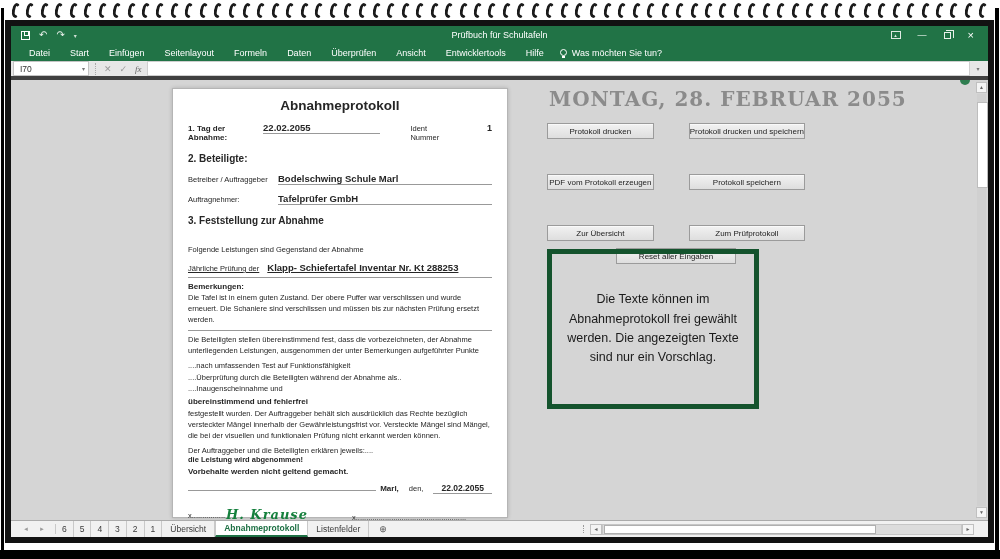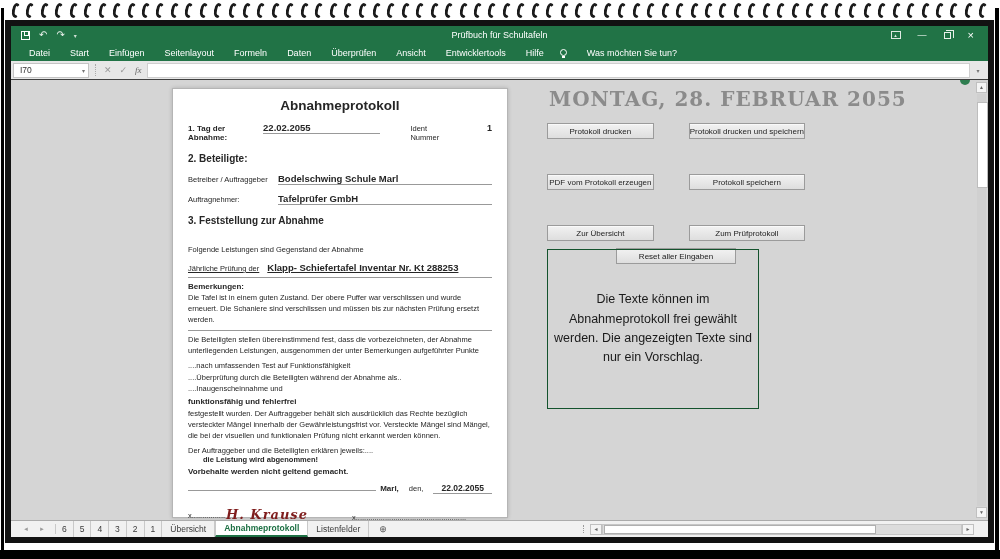--- a/index.html
+++ b/index.html
@@ -34,27 +34,27 @@
   .ribbon-display-icon { width:10px; height:8px; border:1px solid #dfe9e2; font-size:5px; line-height:6px; text-align:center; color:#dfe9e2; }
   .min-glyph { font-size:9px; color:#e8f0ea; }
   .restore-icon { width:7px; height:7px; border:1px solid #e8f0ea; position:relative; }
   .restore-icon::before { content:""; position:absolute; left:1px; top:-3px; width:7px; height:7px; border:1px solid #e8f0ea; border-left:none; border-bottom:none; }
   .close-glyph { font-size:11px; color:#fff; }
 
   
   .ribbon { height:17px; background:#217346; display:flex; align-items:center;
             color:#fff; font-size:9px; padding-left:8px; flex:0 0 auto; }
   .ribbon-tab { padding:0 10px; white-space:nowrap; }
-  .tellme { display:flex; align-items:center; gap:20px; margin-left:6px; }
+  .tellme { display:flex; align-items:center; gap:5px; margin-left:6px; }
   .bulb { width:7px; height:7px; border:1px solid #fff; border-radius:50%; position:relative; display:inline-block; }
   .bulb::after { content:""; position:absolute; left:1px; bottom:-3px; width:3px; height:2px; background:#fff; }
 
   
   .formula-row { height:19px; background:#e7e7e7; display:flex; align-items:center;
-                 padding:4px 2px; gap:0; flex:0 0 auto; border-bottom:1px solid #404040; }
+                 padding:4px 2px; gap:0; flex:0 0 auto; border-bottom:4px solid #404040; }
   .name-box { width:76px; height:15px; background:#fff; border:1px solid #c4c4c4; font-size:8.5px;
               color:#333; display:flex; align-items:center; padding-left:6px; }
   .name-box .caret { margin-left:auto; margin-right:3px; font-size:6px; color:#777; }
   .fb-sep { width:4px; height:12px; border-right:1px dotted #aaa; margin:0 3px; }
   .fb-icons { display:flex; align-items:center; gap:8px; padding:0 5px; color:#9a9a9a; font-size:9px; }
   .fx { font-family:"Liberation Serif", serif; font-style:italic; color:#666; font-size:9px; }
   .formula-input { flex:1; height:15px; background:#fff; border:1px solid #cfcfcf; }
   .fb-chevron { width:16px; text-align:center; font-size:6px; color:#777; }
 
   
@@ -87,49 +87,49 @@
   .fieldrow .val { flex:1; font-weight:bold; font-size:9.5px; border-bottom:1px solid #999; }
   .scope { margin-bottom:8px; }
   .examrow { display:flex; align-items:baseline;text-decoration:underline; }
   .examrow .lbl { flex:0 0 auto; }
   .examrow .val { font-weight:bold; font-size:9.5px; margin-left:8px; }
   .hr { border-bottom:1px solid #999; margin:4px 0 4px 0; }
   .remarks-h { font-weight:bold; font-size:8px; margin-bottom:2px; }
   .para { line-height:1.45; margin-bottom:4px; }
   .items div { line-height:1.5; }
   .verdict { font-weight:bold; font-size:8px; margin:3px 0 3px 0; }
-  .accept { font-weight:bold;margin-left:15px; }
+  .accept { font-weight:bold; }
   .reserv { font-weight:bold; font-size:8px; margin-top:3px; }
   .placerow { display:flex; align-items:baseline; margin-top:7px; }
   .placerow .line { flex:1; border-bottom:1px solid #999; margin-right:4px; }
   .placerow .place { font-weight:bold; font-size:8px; }
   .placerow .den { margin:0 10px 0 10px; }
   .placerow .sdate { font-weight:bold; font-size:8.5px; border-bottom:1px solid #999; padding:0 8px; }
   .sigrow { display:flex; margin-top:10px; height:18px; }
   .sig-left { width:50%; position:relative; }
   .sig-left .dots { position:absolute; bottom:2px; }
   .script { position:absolute; left:38px; bottom:0px; font-family:"DejaVu Serif", serif; font-style:italic;
-            font-weight:bold; font-size:13px; color:#7f1d1d; letter-spacing:1px; white-space:nowrap; }
+            font-weight:bold; font-size:13px; color:#15803d; letter-spacing:1px; white-space:nowrap; }
   .sig-right { width:50%; display:flex; align-items:flex-end; padding-left:12px; }
   .namesrow { display:flex; margin-top:5px; }
   .namecol { width:50%; text-align:center; padding:0 10px; }
   .namecol .nm { display:inline-block; border-bottom:1px solid #999; padding:0 14px 1px 14px; }
 
   
   .date-heading { position:absolute; left:538px; top:7px; width:260px;
                   font-family:"DejaVu Serif", serif; font-weight:bold; font-size:20px;
                   color:#8b8b8b; letter-spacing:1px; white-space:nowrap; }
   .btn-panel { position:absolute; left:536px; top:43px; width:258px; }
   .btn-grid { display:grid; grid-template-columns:1fr 1fr; column-gap:9px; row-gap:7px;gap:35px; }
   .xl-btn { height:16px; background:linear-gradient(#f2f2f2,#dedede); border:1px solid #9b9b9b;
             font-size:8px; color:#222; display:flex; align-items:center; justify-content:center;
             white-space:nowrap; box-shadow:0 1px 0 rgba(255,255,255,.6) inset; }
   .reset-wrap { display:flex; justify-content:center; margin-top:7px; }
   .reset-wrap .xl-btn { width:120px; }
-  .info-box { position:absolute; left:536px; top:169px; width:212px; height:160px; border:1px solid #14532d;
+  .info-box { position:absolute; left:536px; top:169px; width:212px; height:160px; border:5px solid #14532d;
               display:flex; align-items:center; justify-content:center; text-align:center;
               font-size:12.5px; color:#1a1a1a; line-height:1.55; padding:0 4px; }
 
   
   .sheetbar { height:17px; background:#f1f1f1; border-top:1px solid #ababab; display:flex;
               align-items:stretch; font-size:8.5px; color:#3a3a3a; flex:0 0 auto; }
   .nav-arrows { display:flex; align-items:center; gap:10px; padding:0 10px 0 12px; color:#9a9a9a; font-size:6px; }
   .tab-sep { width:1px; background:#c9c9c9; margin:3px 0; }
   .stab { display:flex; align-items:center; justify-content:center; padding:0 8px; border-right:1px solid #c9c9c9; }
   .stab.num { padding:0 6px; }
@@ -313,21 +313,21 @@
         <div class="hr"></div>
 
         <div class="para">Die Beteiligten stellen übereinstimmend fest, dass die vorbezeichneten, der Abnahme unterliegenden Leistungen, ausgenommen der unter Bemerkungen aufgeführter Punkte</div>
 
         <div class="items">
           <div>....nach umfassenden Test auf Funktionsfähigkeit</div>
           <div>....Überprüfung durch die Beteiligten während der Abnahme als..</div>
           <div>....Inaugenscheinnahme und</div>
         </div>
 
-        <div class="verdict">funktionsfähig und fehlerfrei</div>
+        <div class="verdict">übereinstimmend und fehlerfrei</div>
 
         <div class="para">festgestellt wurden. Der Auftraggeber behält sich ausdrücklich das Rechte bezüglich versteckter Mängel innerhalb der Gewährleistungsfrist vor. Versteckte Mängel sind  Mängel, die bei der visuellen und funktionalen Prüfung nicht erkannt werden können.</div>
 
         <div>Der Auftraggeber und die Beteiligten erklären jeweils:....</div>
         <div class="accept">die Leistung wird abgenommen!</div>
 
         <div class="reserv">Vorbehalte werden nicht geltend gemacht.</div>
 
         <div class="placerow">
           <span class="line"></span>

